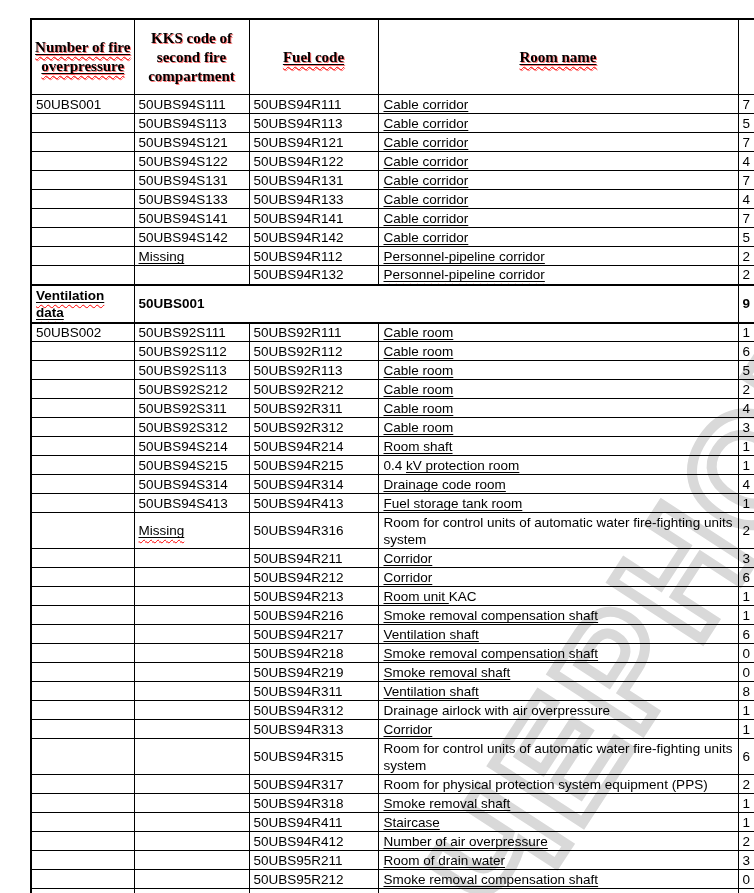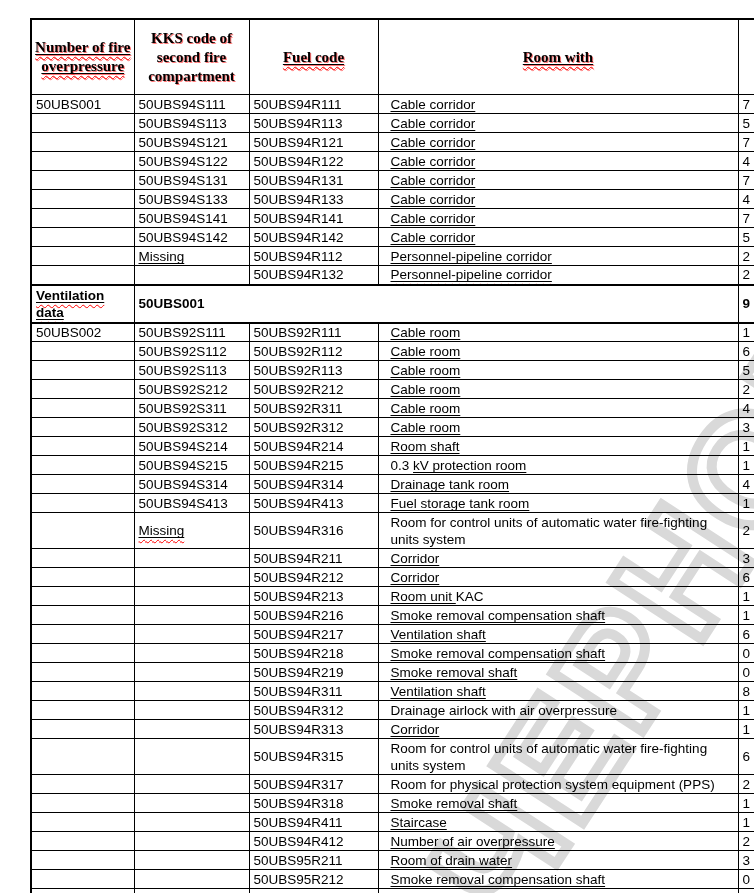--- a/index.html
+++ b/index.html
@@ -12,21 +12,21 @@
         -webkit-text-stroke:10px #d9d9d9;pointer-events:none;}
   table.doc{position:absolute;left:30px;top:18px;z-index:1;
         border-collapse:collapse;table-layout:fixed;width:790px;background:transparent;}
   table.doc{border:2px solid #000;}
   .doc th,.doc td{border:1px solid #000;overflow:hidden;}
   .doc th{height:72px;font-family:"Liberation Serif",serif;font-weight:bold;font-size:15px;
         line-height:19px;text-align:center;vertical-align:middle;white-space:pre-line;color:#000;}
   .hshadow{text-shadow:1px 1px 0 rgba(255,40,40,0.65);}
   .doc td{font-size:13.5px;line-height:17px;padding:0 2px 0 4px;vertical-align:middle;color:#000;
         white-space:normal;}
-  .doc td.namecell{padding-left:12px;}
+  .doc td.namecell{padding-left:5px;}
   .sq{text-decoration-line:underline;text-decoration-style:wavy;text-decoration-color:#ff0000;
       text-decoration-thickness:1px;text-underline-offset:4px;text-decoration-skip-ink:none;}
   .u{text-decoration-line:underline;text-decoration-style:solid;text-decoration-color:#000;
      text-decoration-thickness:1px;text-underline-offset:2px;}
   .bold{font-weight:bold;}
   tr.sum td{border-top:2px solid #000;border-bottom:2px solid #000;white-space:pre-line;}
 </style>
 </head>
 <body>
 
@@ -41,21 +41,21 @@
         <col style="width:83px">
     </colgroup>
     <thead>
       <tr id="hdr-row">
           <th><span class="hshadow"><span class="sq"><span class="u">Number of fire
 overpressure</span></span></span></th>
           <th><span class="hshadow"><span>KKS code of
 second fire
 compartment</span></span></th>
           <th><span class="hshadow"><span class="sq"><span class="u">Fuel code</span></span></span></th>
-          <th><span class="hshadow"><span class="sq"><span class="u">Room with</span></span></span></th>
+          <th><span class="hshadow"><span class="sq"><span class="u">Room name</span></span></span></th>
           <th><span class="hshadow"><span></span></span></th>
         </tr>
     </thead>
     <tbody id="body-rows">
         <tr style="height: 19px;">
           <td>50UBS001</td>
           <td>50UBS94S111</td>
           <td>50UBS94R111</td>
           <td class="namecell"><span class="sq"><span class="u">Cable corridor</span></span></td>
           <td>7</td>
@@ -174,28 +174,28 @@
           <td></td>
           <td>50UBS94S214</td>
           <td>50UBS94R214</td>
           <td class="namecell"><span class="sq"><span class="u">Room shaft</span></span></td>
           <td>1</td>
         </tr>
         <tr style="height: 19px;">
           <td></td>
           <td>50UBS94S215</td>
           <td>50UBS94R215</td>
-          <td class="namecell"><span>0.3 </span><span class="sq"><span class="u">kV protection room</span></span></td>
+          <td class="namecell"><span>0.4 </span><span class="sq"><span class="u">kV protection room</span></span></td>
           <td>1</td>
         </tr>
         <tr style="height: 19px;">
           <td></td>
           <td>50UBS94S314</td>
           <td>50UBS94R314</td>
-          <td class="namecell"><span class="sq"><span class="u">Drainage tank room</span></span></td>
+          <td class="namecell"><span class="sq"><span class="u">Drainage code room</span></span></td>
           <td>4</td>
         </tr>
         <tr style="height: 19px;">
           <td></td>
           <td>50UBS94S413</td>
           <td>50UBS94R413</td>
           <td class="namecell"><span class="sq"><span class="u">Fuel storage tank room</span></span></td>
           <td>1</td>
         </tr>
         <tr style="height: 36px;">

